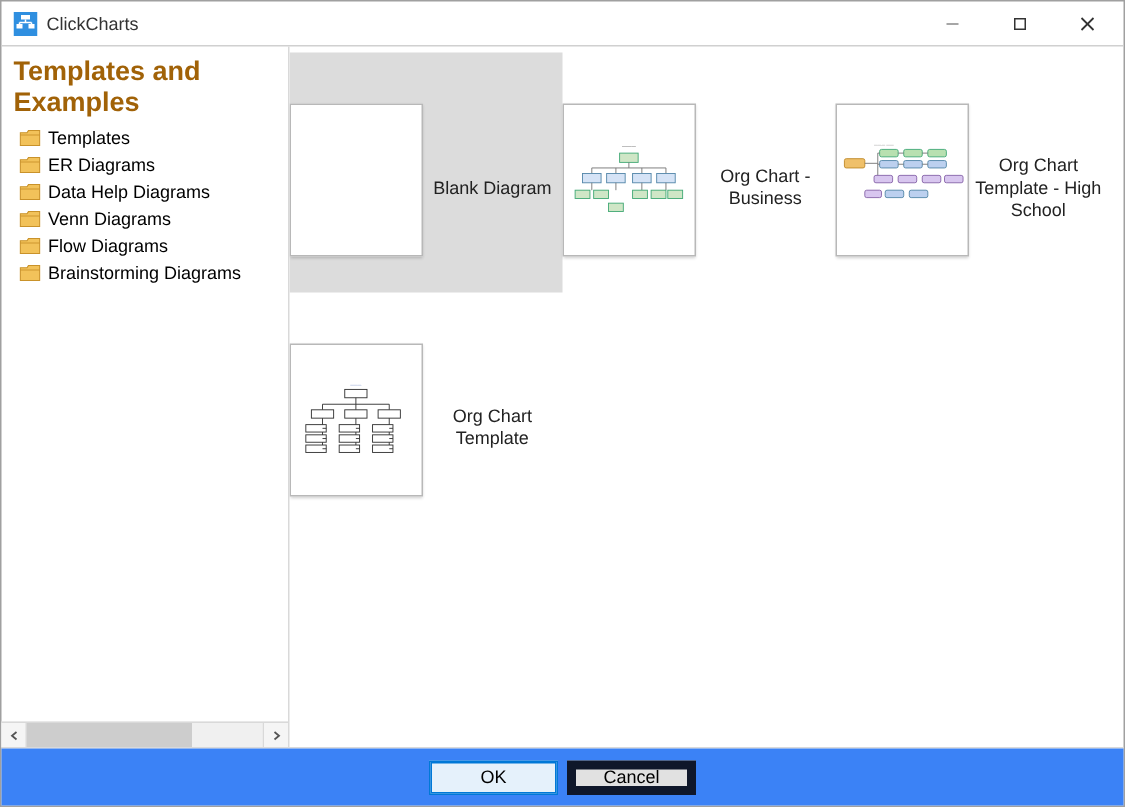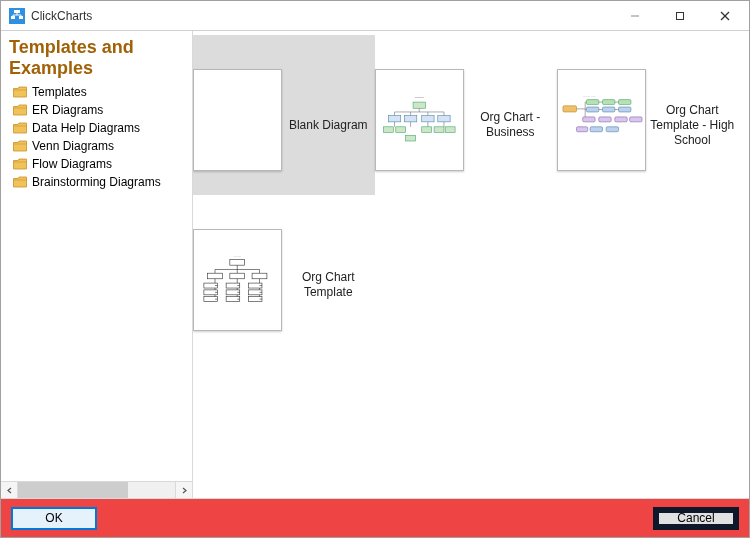--- a/index.html
+++ b/index.html
@@ -23,21 +23,21 @@
   .hscroll .track { flex:1; background:#f0f0f0; position:relative; }
   .hscroll .thumb { position:absolute; left:0; top:0; bottom:0; width:110px; background:#cdcdcd; }
 
   .gallery { flex:1; padding: 4px 0 0 0; overflow: auto; }
   .grid { display:flex; flex-wrap: wrap; align-content: flex-start; }
   .card { width: 182px; height: 160px; display:flex; flex-direction: row; align-items: center; padding-top: 10px; }
   .card.selected { background: #dcdcdc; }
   .thumb-box { width: 150px; height: 102px; background: #fff; border: 1px solid #b8b8b8; box-shadow: 0 1px 2px rgba(0,0,0,0.2); display:flex; align-items:center; justify-content:center; overflow:hidden; }
   .card .label { margin-top: 10px; text-align: center; color: #222; width: 160px; line-height: 15px; }
 
-  .footer { height: 38px; display:flex; align-items: center; justify-content: space-between; gap: 6px; padding: 0 10px; background: #ef4444; }
+  .footer { height: 38px; display:flex; align-items: center; justify-content: center; gap: 6px; padding: 0 10px; background: #3b82f6; }
   .btn { min-width: 86px; height: 23px; border: 6px solid #0f172a; background: #e1e1e1; color: #000; font-size: 12px; display:flex; align-items:center; justify-content:center; padding: 0 10px; }
   .btn.default { border: 1px solid #0078d7; outline: 1px solid #0078d7; outline-offset: -2px; background: #e5f1fb; }
 
   
   .mini { width: 140px; height: 94px; }
 </style>
 </head>
 <body>
 
 <div class="window">

